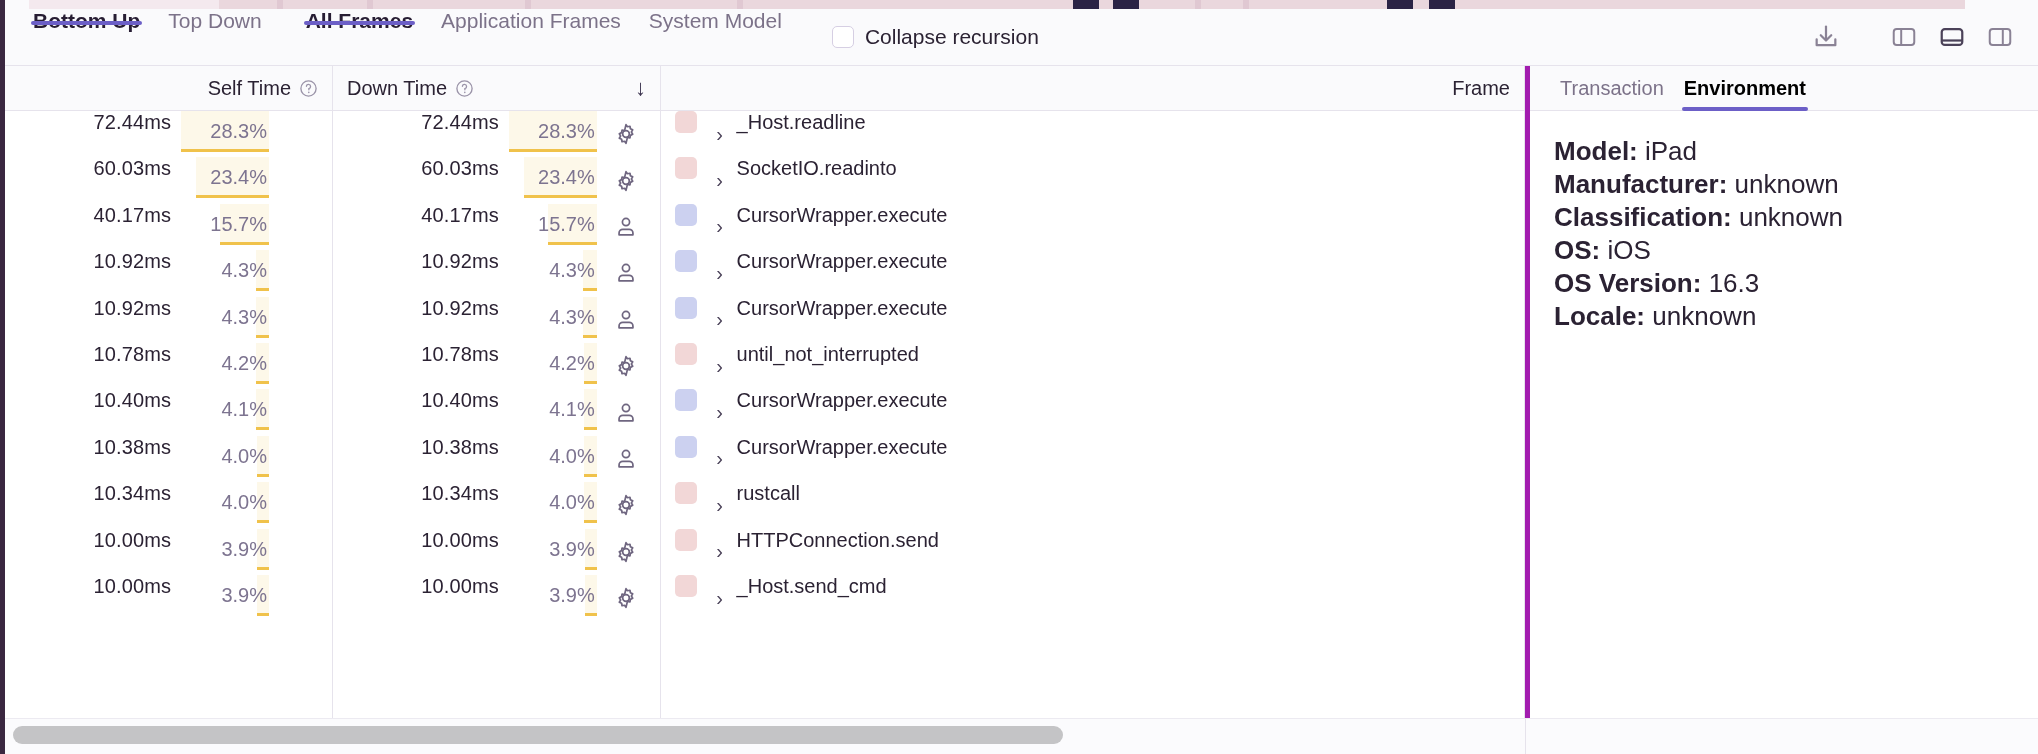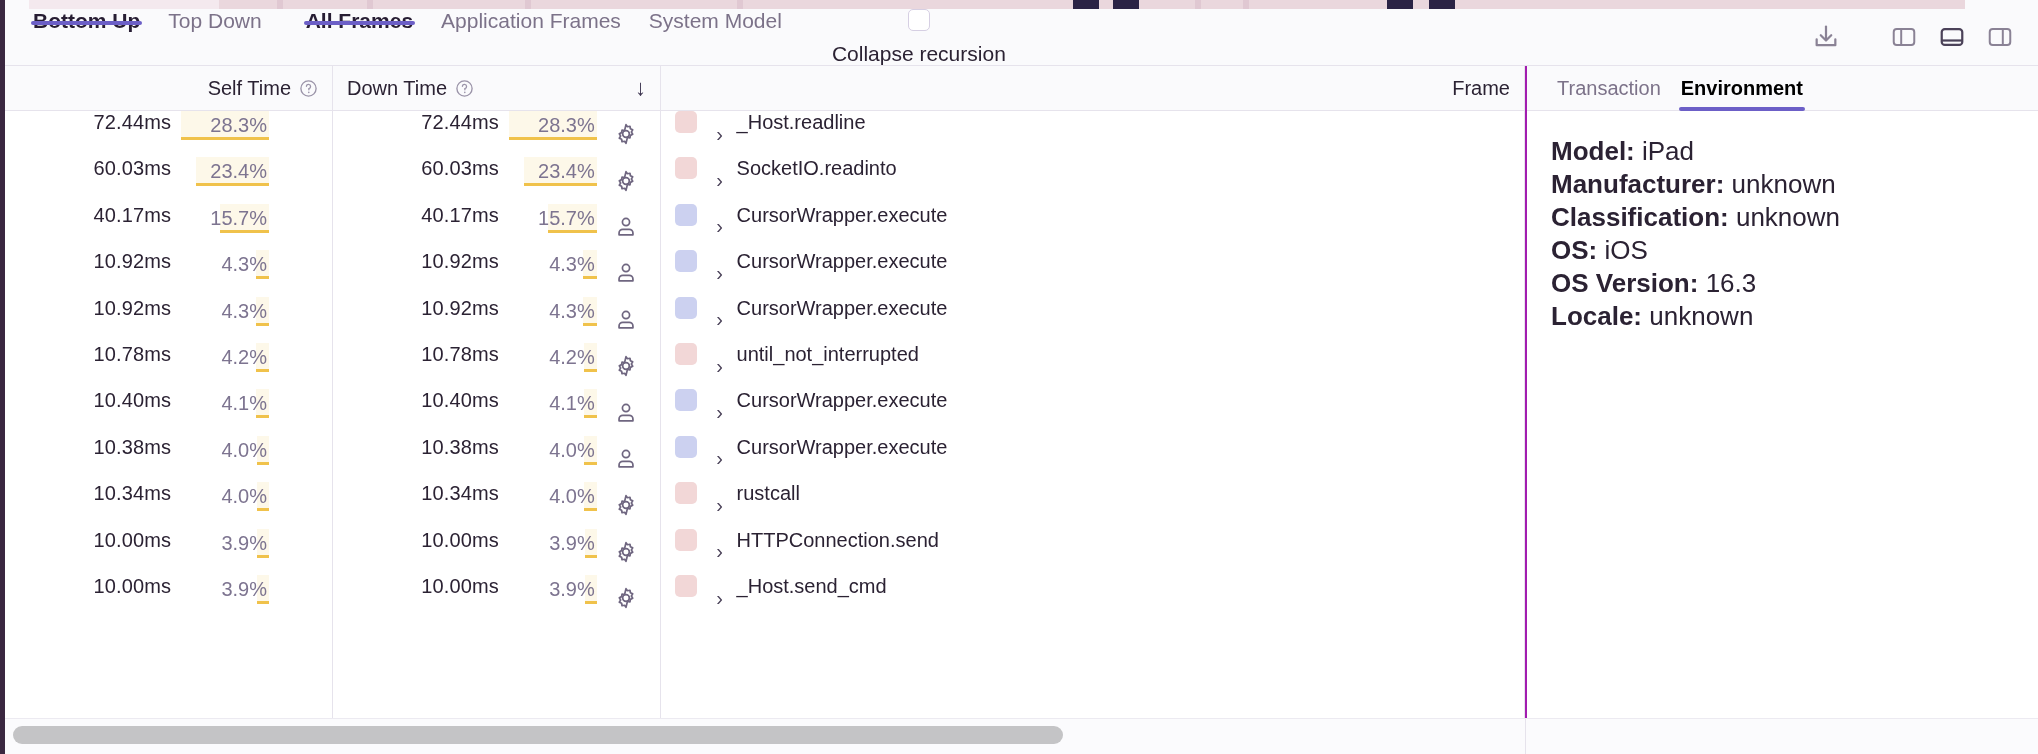--- a/index.html
+++ b/index.html
@@ -47,21 +47,21 @@
   .tab.active { color: #271d33; font-weight: bold; }
   .tab.active::after {
     content: ""; position: absolute;
     left: 12px; right: 12px; bottom: 8px; height: 4px;
     background: #6c5fc7; border-radius: 2px;
   }
   .tab-gap { width: 16px; }
 
   .collapse-wrap {
     display: flex; align-items: center; gap: 11px;
-    margin-left: 36px; cursor: pointer; flex-direction: column;
+    margin-left: 36px; cursor: pointer;
   }
   .checkbox {
     width: 22px; height: 22px; border-radius: 5px;
     border: 1.5px solid #d6cfe3; background: #fff;
     flex: none;
   }
   .collapse-label { font-size: 21px; color: #2b2233; white-space: nowrap; }
 
   .toolbar-right {
     margin-left: auto; display: flex; align-items: center;
@@ -115,21 +115,21 @@
   }
   .col.frame .row { padding-left: 14px; }
 
   .time {
     font-size: 20px; color: #2b2233;
     text-align: right; width: 152px; flex: none;
     letter-spacing: .1px;
   }
   .pct-cell {
     position: relative; width: 88px; flex: none;
-    height: 29px; display: flex; align-items: center; justify-content: flex-end;
+    height: 41px; display: flex; align-items: center; justify-content: flex-end;
     margin-left: 10px;
   }
   .pct-fill {
     position: absolute; right: 0; top: 0; bottom: 0;
     background: #fdf8e9;
     border-bottom: 3px solid #f0c24b;
     z-index: 0;
   }
   .pct-text {
     position: relative; z-index: 1;
@@ -147,21 +147,21 @@
   .chevron {
     width: 22px; flex: none; display: flex; align-items: center; justify-content: center;
     font-size: 20px; color: #4b4259; margin: 0 6px 0 12px; cursor: pointer;
   }
   .frame-name { font-size: 20px; color: #2b2233; }
 
   
   .detail-panel {
     position: absolute; left: 1520px; top: 66px; right: 0; bottom: 0;
     background: #ffffff;
-    border-left: 2px solid #a21caf;
+    border-left: 5px solid #a21caf;
   }
   .detail-tabs {
     display: flex; align-items: center; height: 45px;
     background: #fafafc;
     border-bottom: 1px solid #e6e3ec;
     padding-left: 20px;
   }
   .dtab {
     position: relative; height: 45px; display: flex; align-items: center;
     padding: 0 10px; font-size: 20px; color: #7c7289; cursor: pointer;

